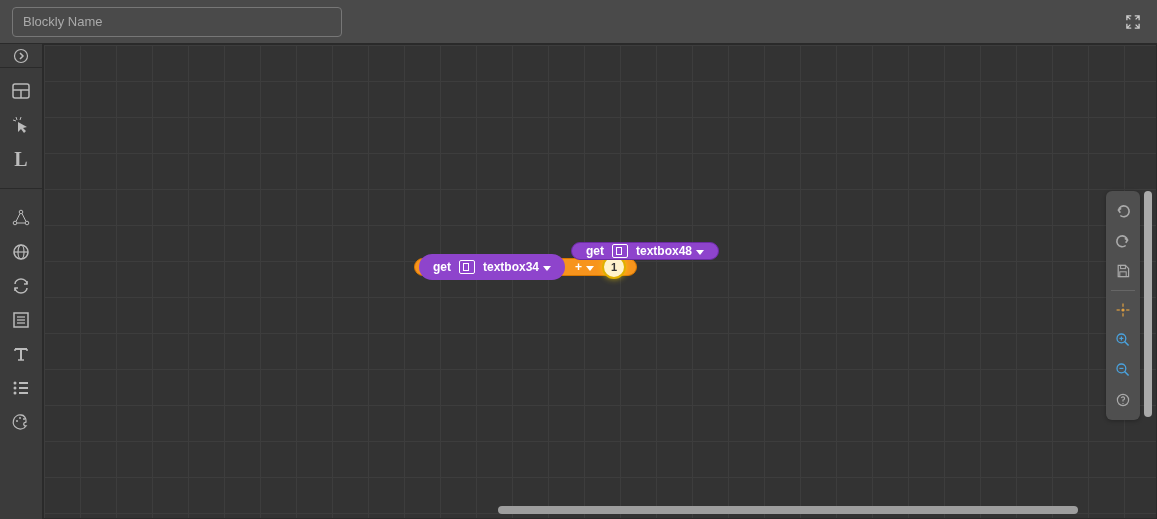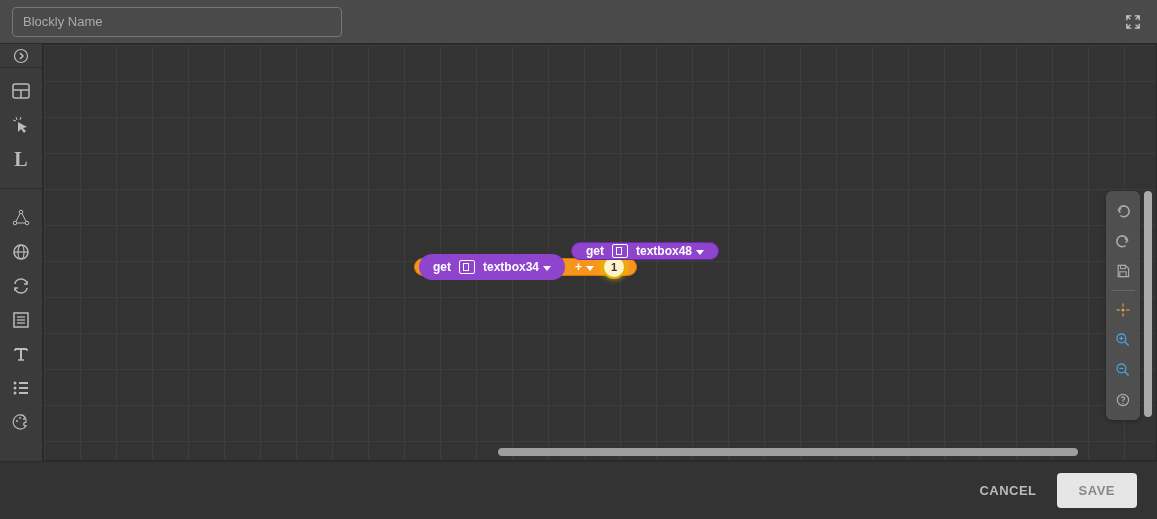--- a/index.html
+++ b/index.html
@@ -256,18 +256,14 @@
 
       <div class="vscroll"></div>
 
       <div class="hscroll-track">
         <div class="hscroll-thumb"></div>
       </div>
     </div>
 
   </div>
 
-  <div class="footer">
-    <button class="btn-cancel">CANCEL</button>
-    <button class="btn-save">SAVE</button>
-  </div>
 
 </div>
 
 </body></html>

